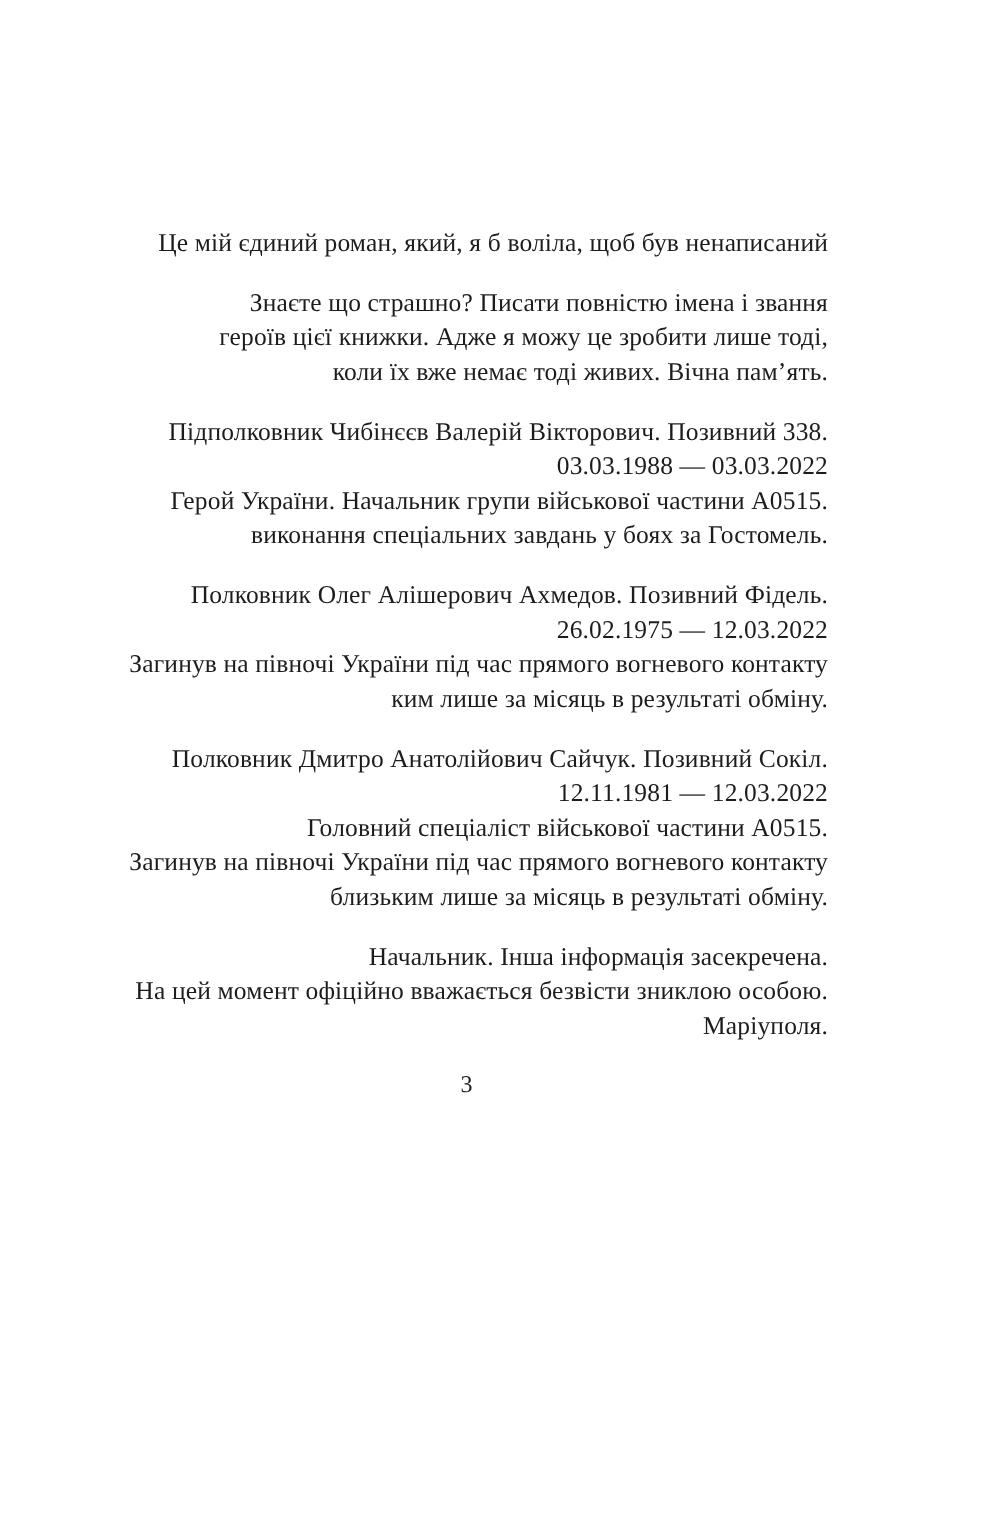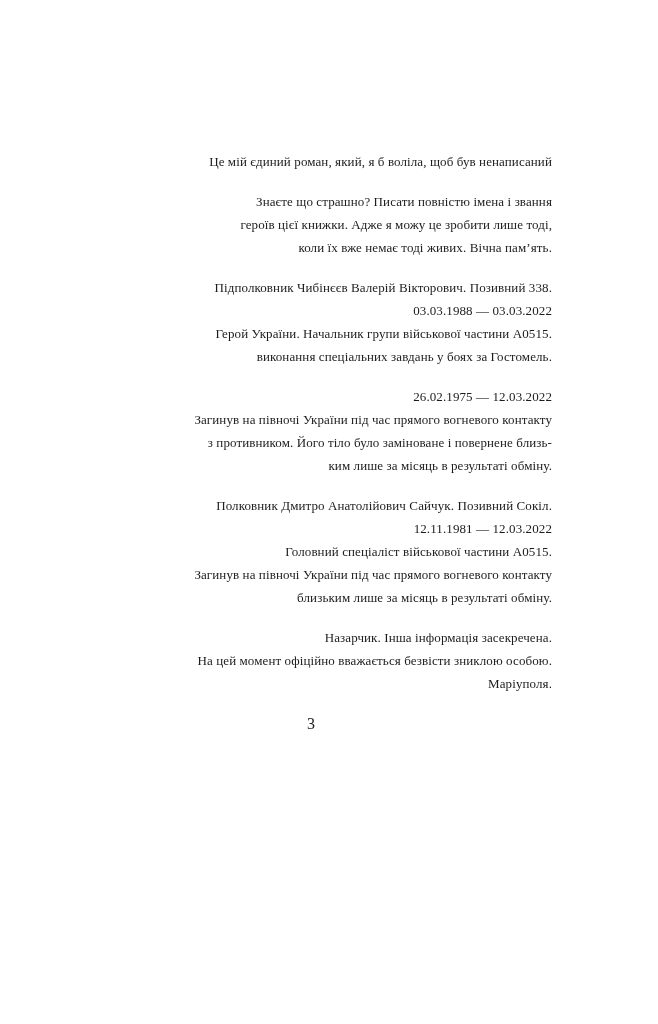--- a/index.html
+++ b/index.html
@@ -17,21 +17,21 @@
   .book-page {
     box-sizing: border-box;
     width: 658px;
     height: 1024px;
     padding: 150px 106px 0 70px;
     background: #ffffff;
   }
   .para {
     margin: 0 0 17px 0;
     text-align: right;
-    font-size: 13px;
+    font-size: 17px;
     line-height: 23px;
     letter-spacing: 0.1px;
   }
   .line {
     display: block;
   }
   .page-number {
     margin-top: 16px;
     text-align: center;
     font-size: 16px;
@@ -54,36 +54,36 @@
   </p>
 
   <p class="para">
     <span class="line">Підполковник Чибінєєв Валерій Вікторович. Позивний 338.</span>
     <span class="line">03.03.1988 — 03.03.2022</span>
     <span class="line">Герой України. Начальник групи військової частини А0515.</span>
     <span class="line">виконання спеціальних завдань у боях за Гостомель.</span>
   </p>
 
   <p class="para">
+    <span class="line">Полковник Олег Алішерович Ахмедов. Позивний Фідель.</span>
     <span class="line">26.02.1975 — 12.03.2022</span>
     <span class="line">Загинув на півночі України під час прямого вогневого контакту</span>
-    <span class="line">з противником. Його тіло було заміноване і повернене близь-</span>
     <span class="line">ким лише за місяць в результаті обміну.</span>
   </p>
 
   <p class="para">
     <span class="line">Полковник Дмитро Анатолійович Сайчук. Позивний Сокіл.</span>
     <span class="line">12.11.1981 — 12.03.2022</span>
     <span class="line">Головний спеціаліст військової частини А0515.</span>
     <span class="line">Загинув на півночі України під час прямого вогневого контакту</span>
     <span class="line">близьким лише за місяць в результаті обміну.</span>
   </p>
 
   <p class="para">
-    <span class="line">Назарчик. Інша інформація засекречена.</span>
+    <span class="line">Начальник. Інша інформація засекречена.</span>
     <span class="line">На цей момент офіційно вважається безвісти зниклою особою.</span>
     <span class="line">Маріуполя.</span>
   </p>
 
 
   <div class="page-number">3</div>
 
 </div>
 
 </body></html>

